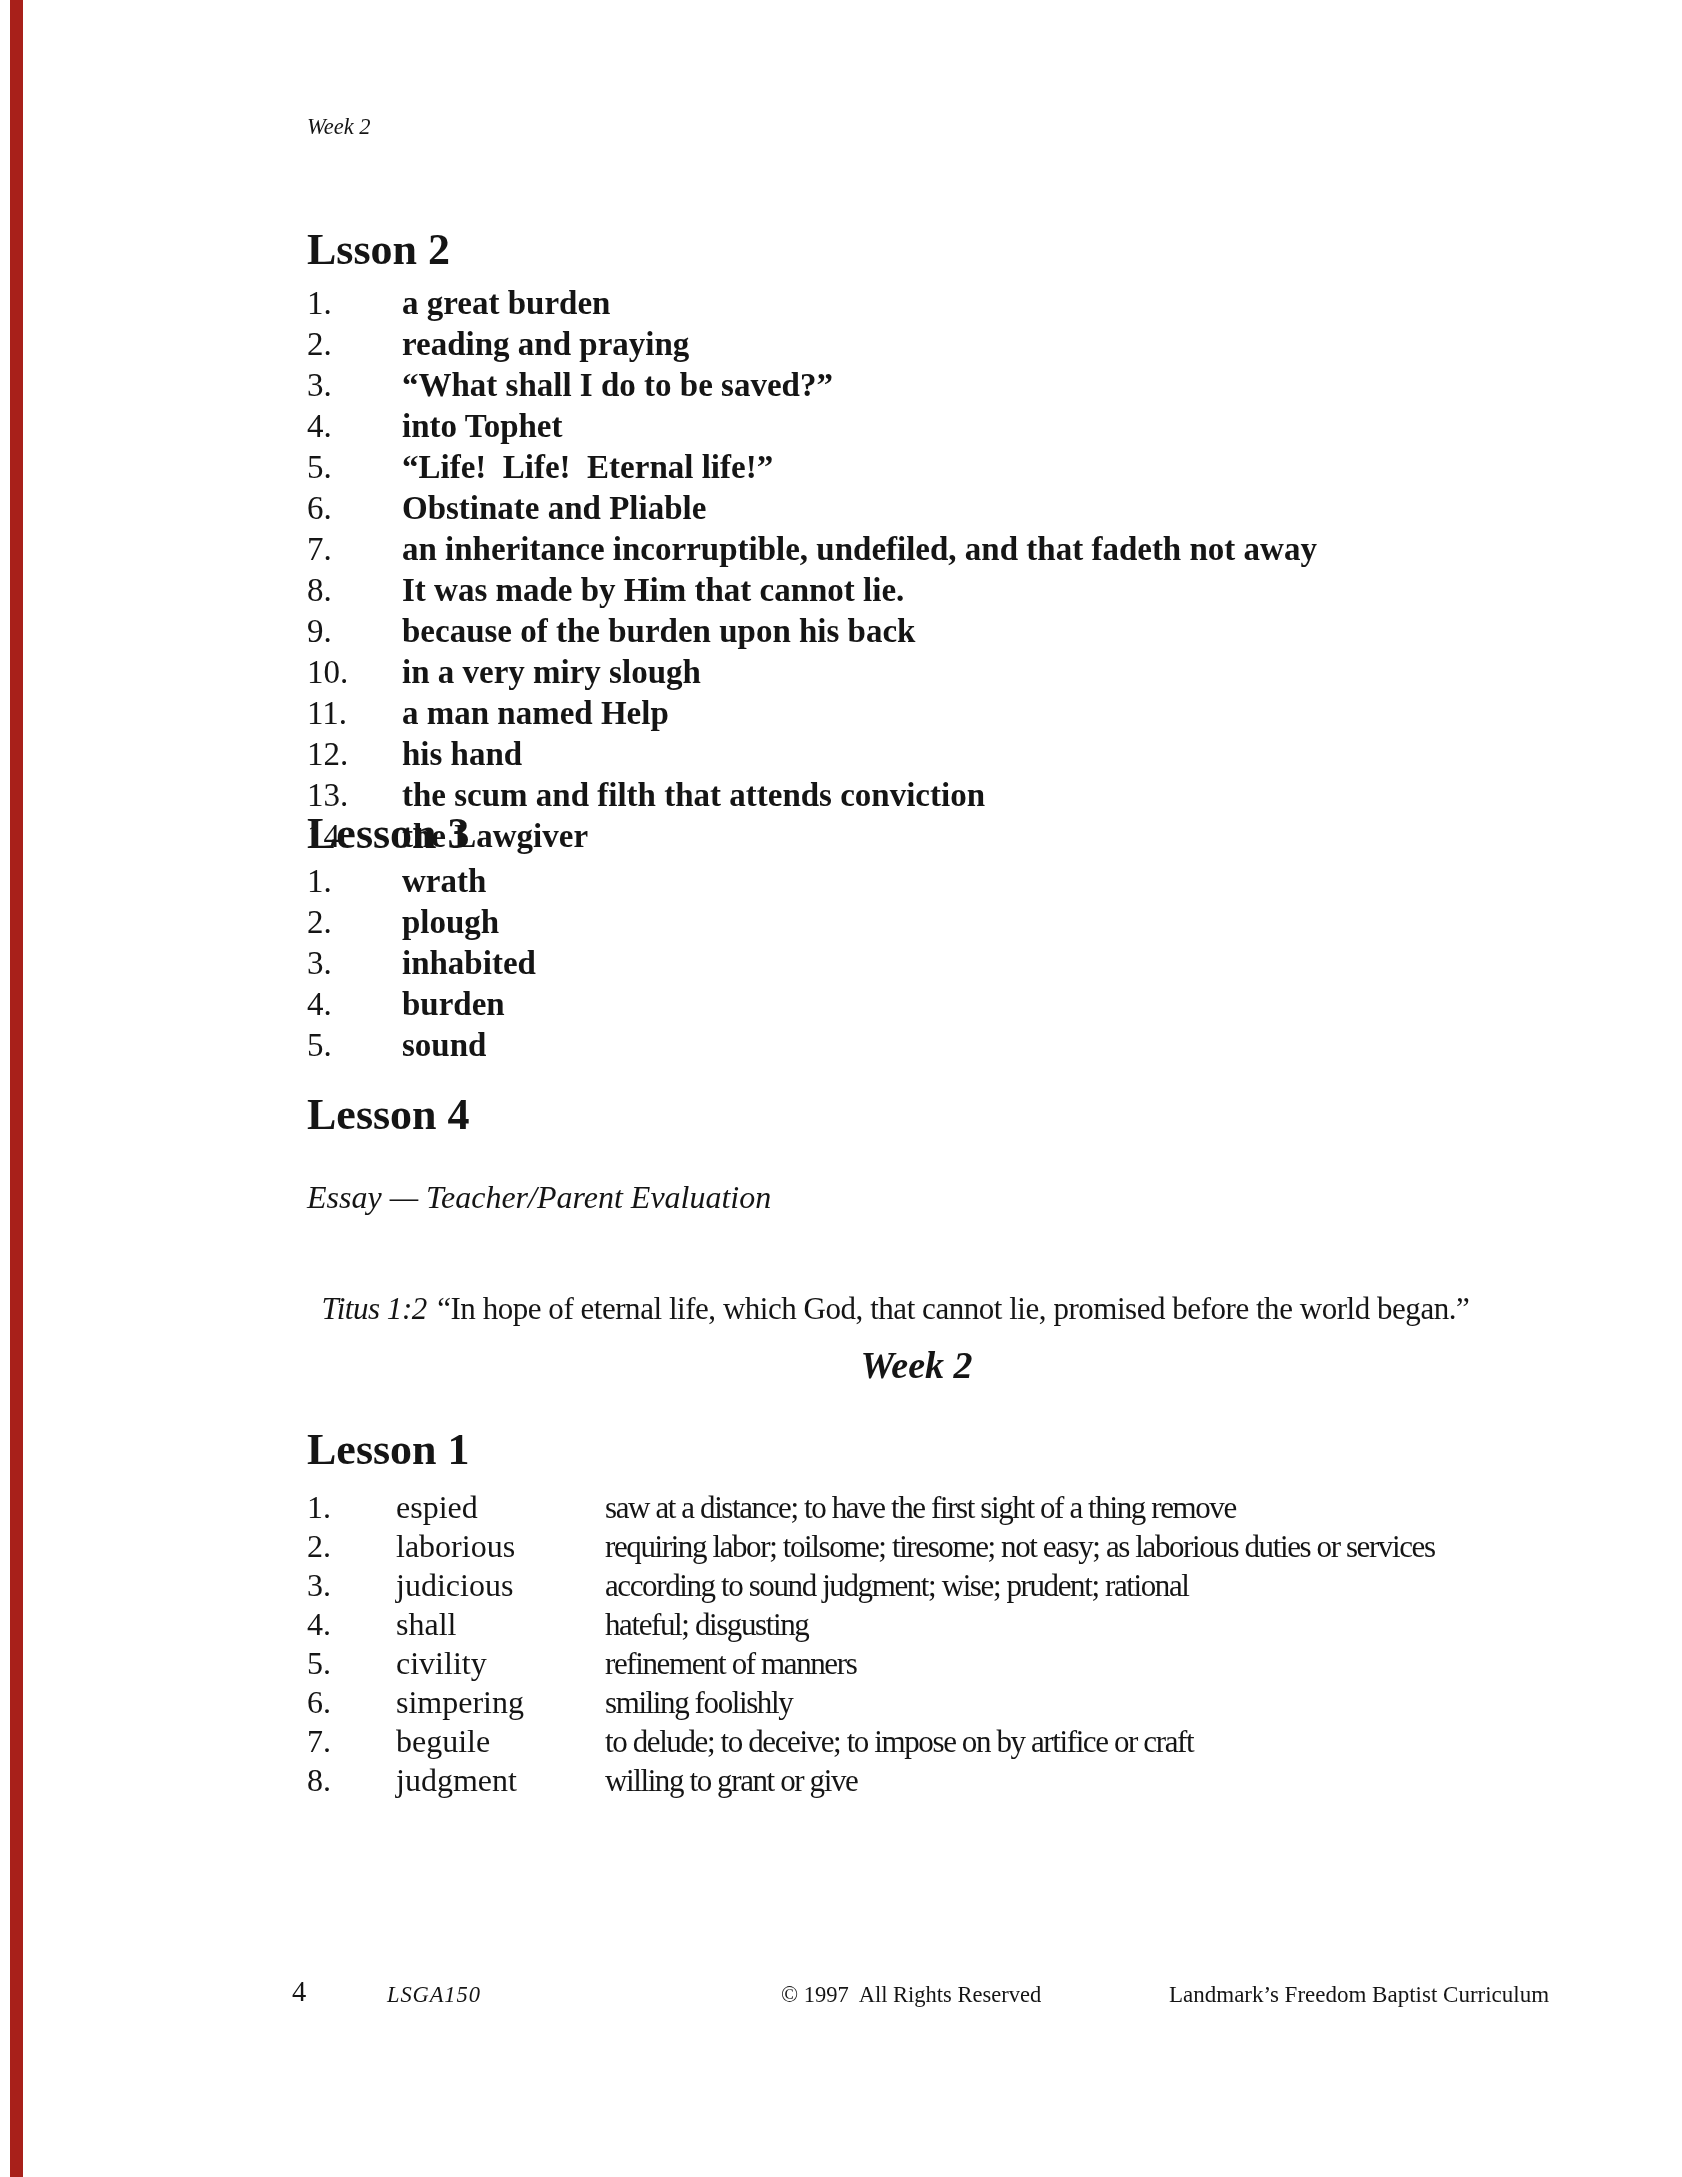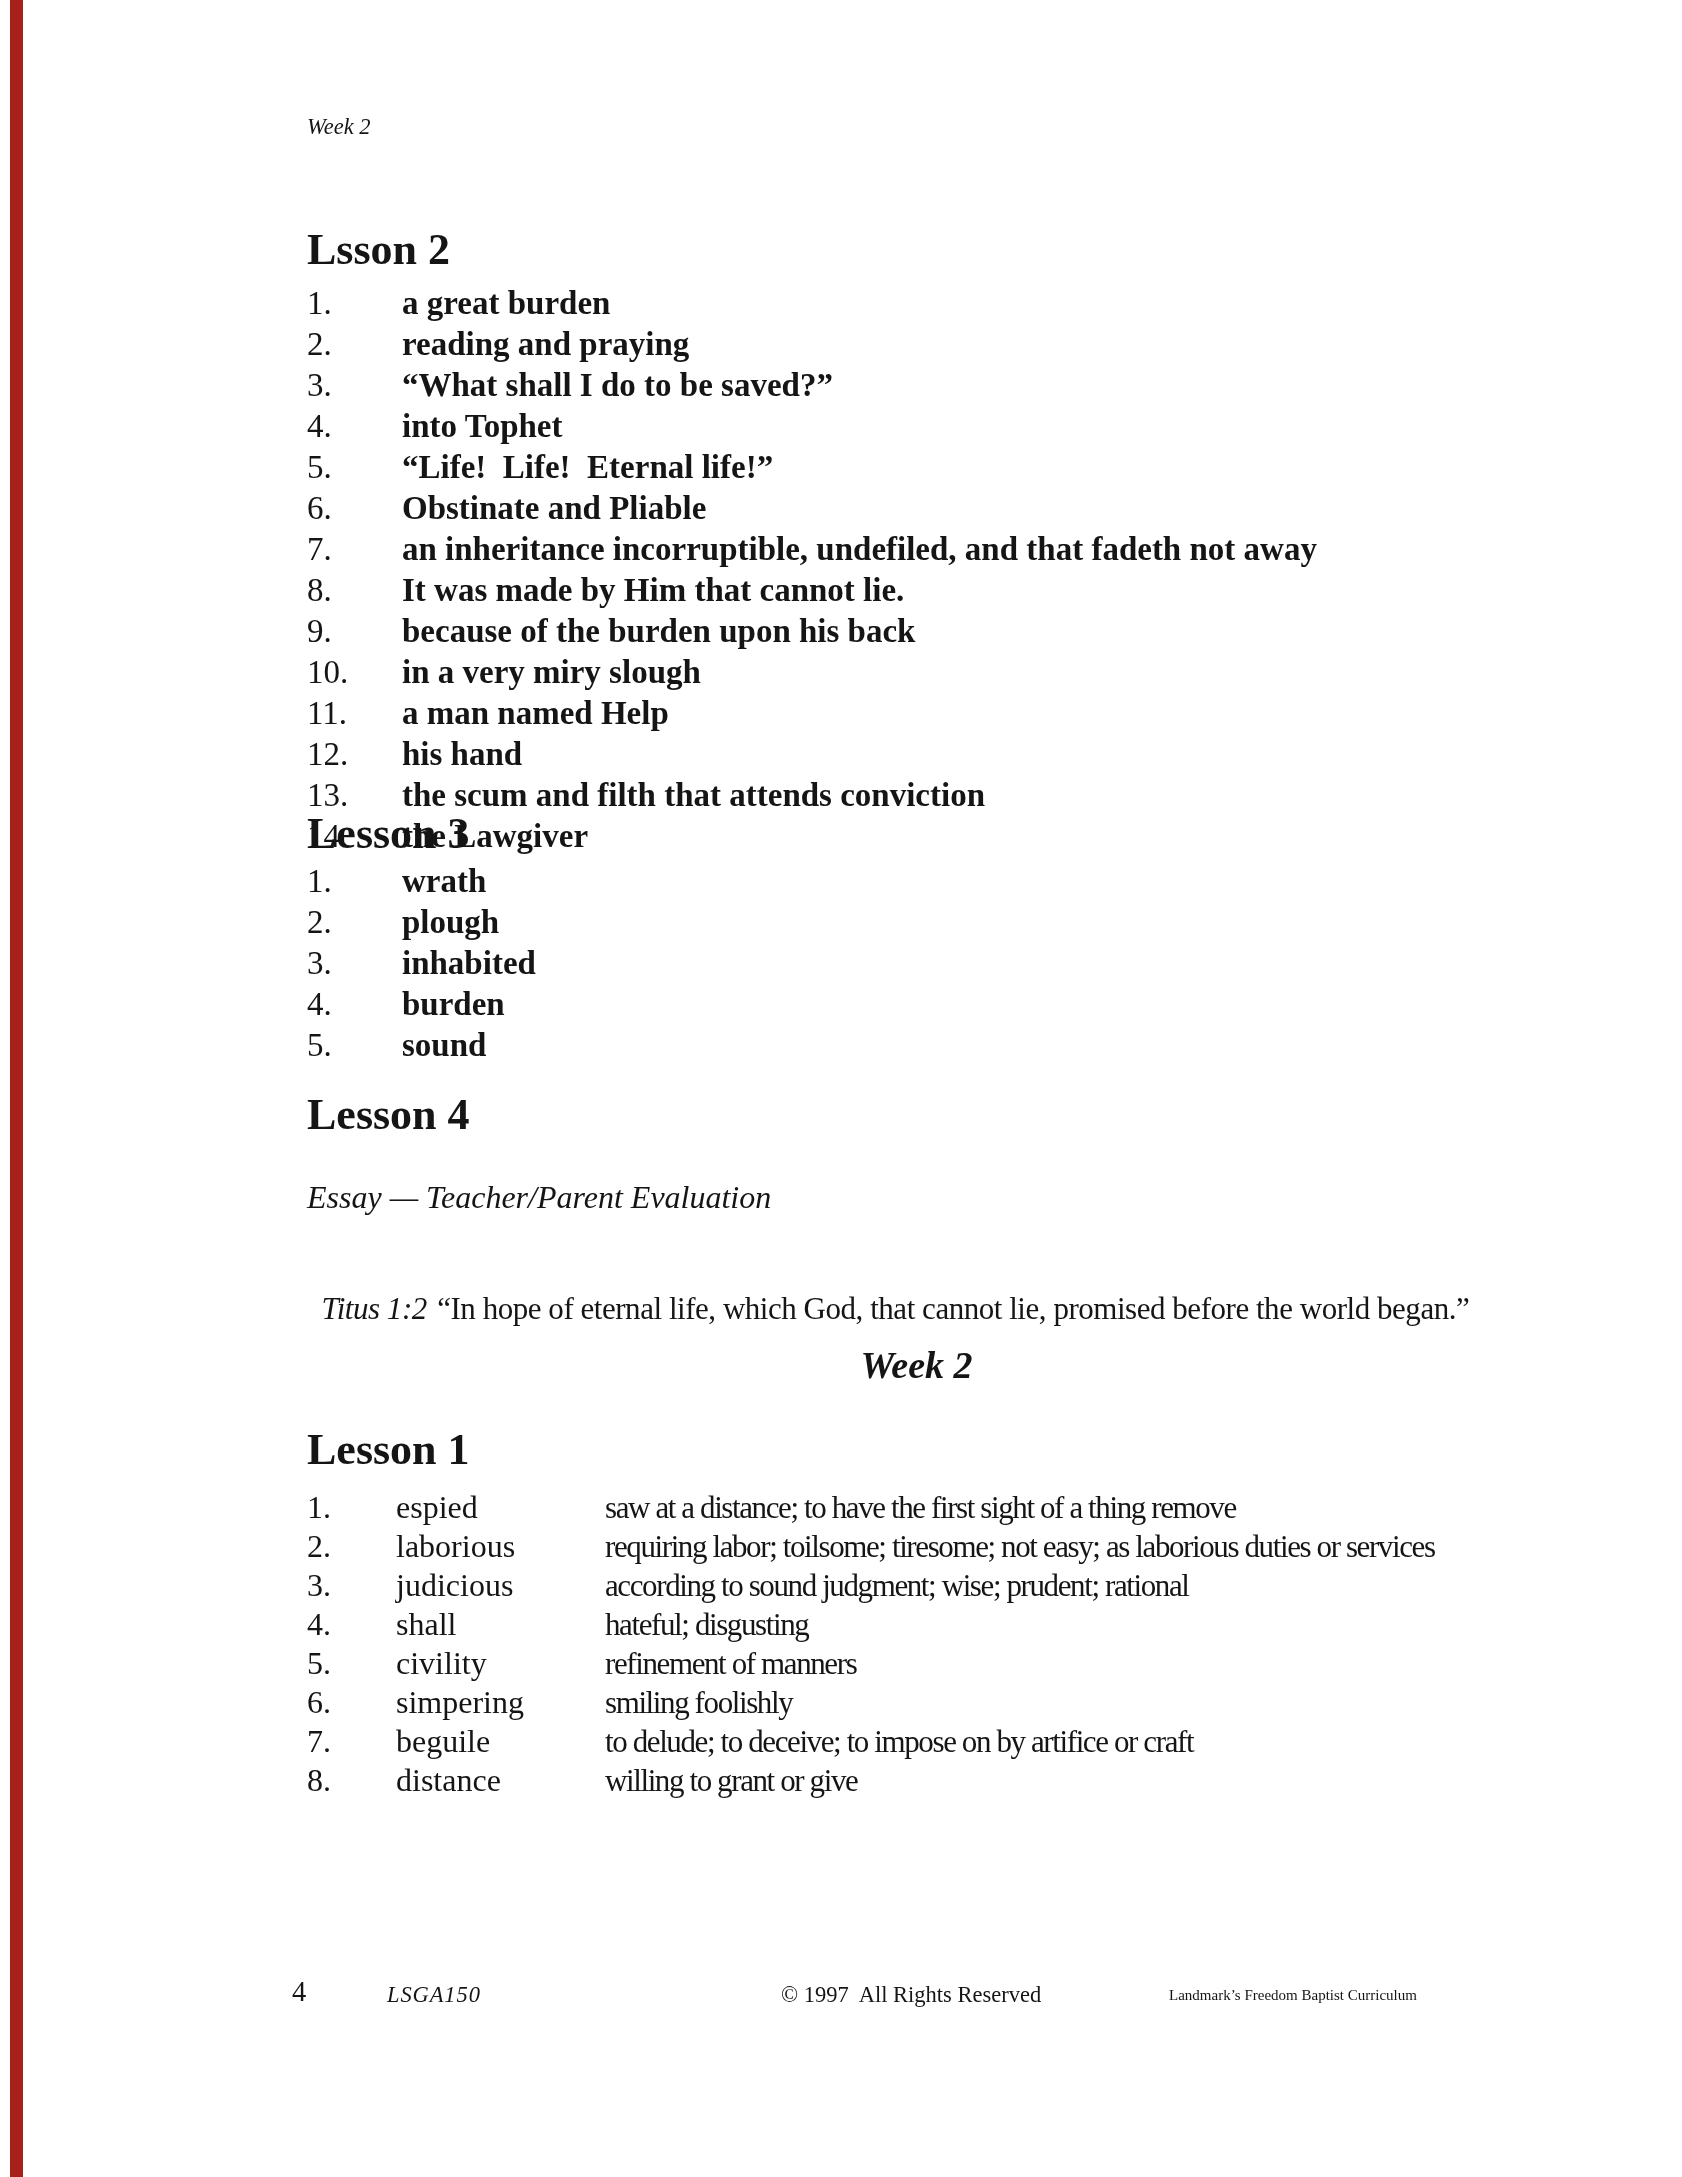--- a/index.html
+++ b/index.html
@@ -39,21 +39,21 @@
   .vocab-list{left:307px;top:1491px;}
   .vocab-list .row{line-height:33px;white-space:pre;}
   .vocab-list .num{display:inline-block;width:89px;font-size:32px;}
   .vocab-list .word{display:inline-block;width:209px;font-size:32px;}
   .vocab-list .def{font-size:31px;letter-spacing:-0.045em;text-align:right;}
   
   .footer-item{white-space:pre;}
   .pagenum{left:292px;top:1974px;font-size:28.5px;line-height:35px;}
   .code{left:387px;top:1981px;font-size:22.5px;line-height:28px;letter-spacing:0.04em;font-style:italic;}
   .copyright{left:781px;top:1981px;font-size:22.5px;line-height:28px;}
-  .publisher{left:1169px;top:1981px;font-size:15px;line-height:28px;}
+  .publisher{left:1169px;top:1981px;font-size:23px;line-height:28px;}
 </style>
 </head>
 <body style="background: rgb(255, 255, 255); color: rgb(21, 21, 21);">
 
 <div class="edge-line" style="background: rgb(168, 32, 26);"></div>
 
 <div class="abs running-head">Week 2</div>
 
 <h2 class="abs h lesson2-h">Lsson 2</h2>
 <div class="abs list lesson2-list">
@@ -92,20 +92,20 @@
 
 <h2 class="abs h lesson1-h">Lesson 1</h2>
 <div class="abs vocab-list">
     <div class="row"><span class="num">1.</span><span class="word">espied</span><span class="def">saw at a distance; to have the first sight of a thing remove</span></div>
     <div class="row"><span class="num">2.</span><span class="word">laborious</span><span class="def">requiring labor; toilsome; tiresome; not easy; as laborious duties or services</span></div>
     <div class="row"><span class="num">3.</span><span class="word">judicious</span><span class="def">according to sound judgment; wise; prudent; rational</span></div>
     <div class="row"><span class="num">4.</span><span class="word">shall</span><span class="def">hateful; disgusting</span></div>
     <div class="row"><span class="num">5.</span><span class="word">civility</span><span class="def">refinement of manners</span></div>
     <div class="row"><span class="num">6.</span><span class="word">simpering</span><span class="def">smiling foolishly</span></div>
     <div class="row"><span class="num">7.</span><span class="word">beguile</span><span class="def">to delude; to deceive; to impose on by artifice or craft</span></div>
-    <div class="row"><span class="num">8.</span><span class="word">distance</span><span class="def">willing to grant or give</span></div>
+    <div class="row"><span class="num">8.</span><span class="word">judgment</span><span class="def">willing to grant or give</span></div>
   </div>
 
 <div class="abs footer-item pagenum">4</div>
 <div class="abs footer-item code">LSGA150</div>
 <div class="abs footer-item copyright">© 1997  All Rights Reserved</div>
 <div class="abs footer-item publisher">Landmark’s Freedom Baptist Curriculum</div>
 
 
 </body></html>

